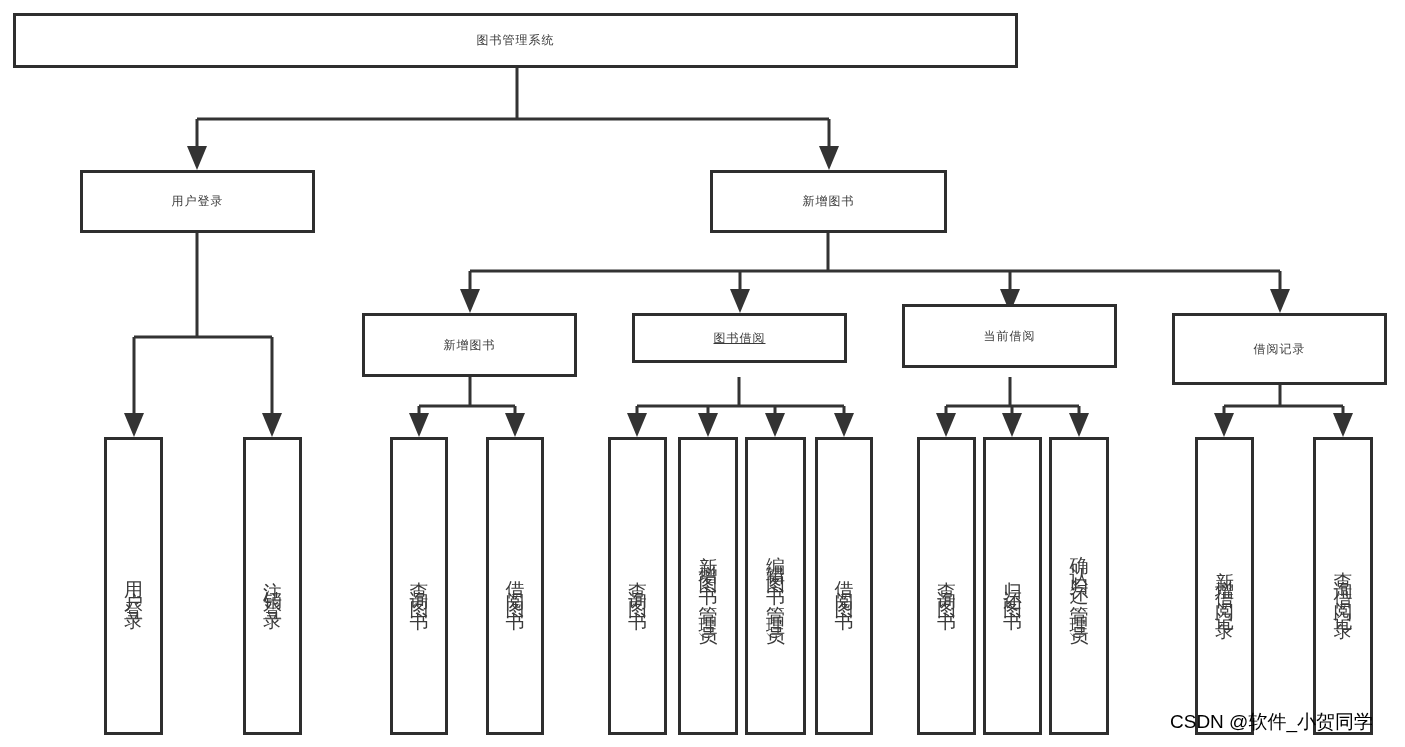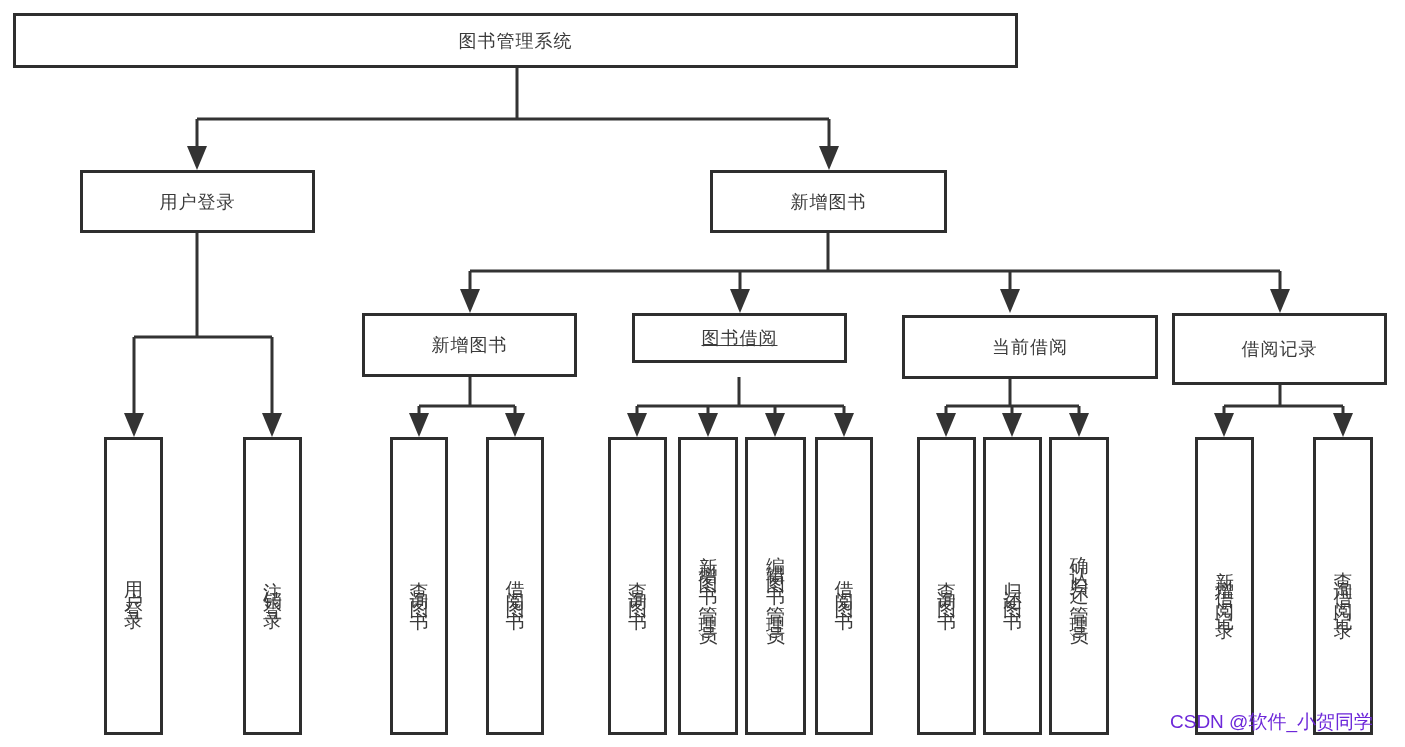--- a/index.html
+++ b/index.html
@@ -7,29 +7,29 @@
     position:relative;width:1405px;height:747px;background:#ffffff;
     font-family:"Liberation Sans","DejaVu Sans",sans-serif;overflow:hidden;
   }
   .connectors{position:absolute;left:0;top:0;}
   .box{
     position:absolute;box-sizing:border-box;
     border:3px solid #2e2e2e;background:#ffffff;
     display:flex;align-items:center;justify-content:center;
     color:#3a3a3a;z-index:2;
   }
-  .hbox{font-size:18px;letter-spacing:1px;white-space:nowrap;}
+  .hbox{font-size:12px;letter-spacing:1px;white-space:nowrap;}
   .vtext{
     writing-mode:vertical-rl;text-orientation:mixed;
     font-size:19px;letter-spacing:10px;line-height:1.15;
     display:block;color:#3a3a3a;
   }
   .watermark{
     position:absolute;left:1170px;top:709px;z-index:6;
-    font-size:19px;color:#6d28d9;white-space:nowrap;
+    font-size:19px;color:#000000;white-space:nowrap;
   }
 </style>
 </head>
 <body>
 
 <div class="canvas">
 
   <svg class="connectors" width="1405" height="747" viewBox="0 0 1405 747">
     <path fill="none" stroke="#333333" stroke-width="3" d="
       M517,68 V119 M197,119 H829 M197,119 V150 M829,119 V150
@@ -62,21 +62,21 @@
     </g>
   </svg>
 
   <div class="box hbox" style="left:13px;top:13px;width:1005px;height:55px;">图书管理系统</div>
 
   <div class="box hbox" style="left:80px;top:170px;width:235px;height:63px;">用户登录</div>
   <div class="box hbox" style="left:710px;top:170px;width:237px;height:63px;">新增图书</div>
 
   <div class="box hbox" style="left:362px;top:313px;width:215px;height:64px;">新增图书</div>
   <div class="box hbox" style="left:632px;top:313px;width:215px;height:50px;text-decoration:underline;">图书借阅</div>
-  <div class="box hbox" style="left:902px;top:315px;width:256px;height:64px;">当前借阅</div>
+  <div class="box hbox" style="left:902px;top:304px;width:215px;height:64px;">当前借阅</div>
   <div class="box hbox" style="left:1172px;top:313px;width:215px;height:72px;">借阅记录</div>
 
   <div class="box vbox" style="left:104px;top:437px;width:59px;height:298px;">
     <span class="vtext">用户登录</span>
   </div>
   <div class="box vbox" style="left:243px;top:437px;width:59px;height:298px;">
     <span class="vtext">注销登录</span>
   </div>
 
   <div class="box vbox" style="left:390px;top:437px;width:58px;height:298px;">

